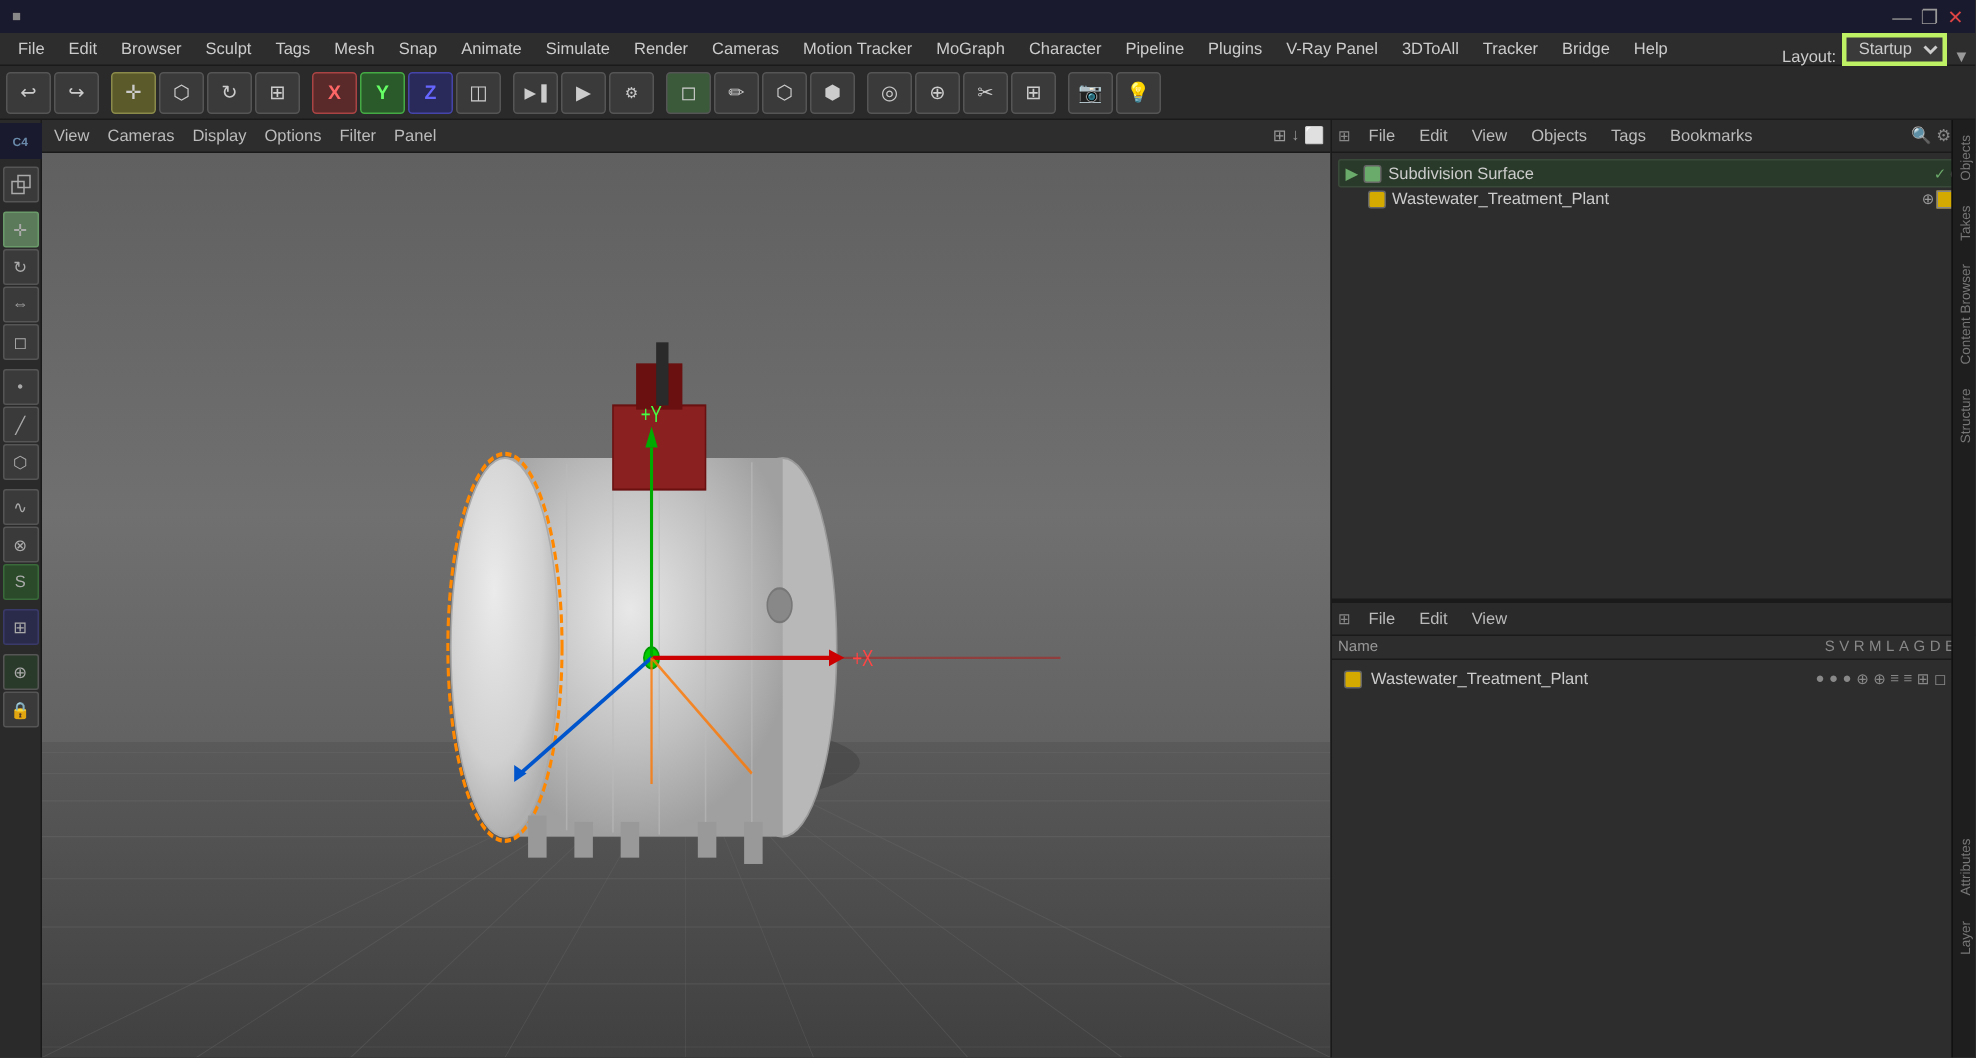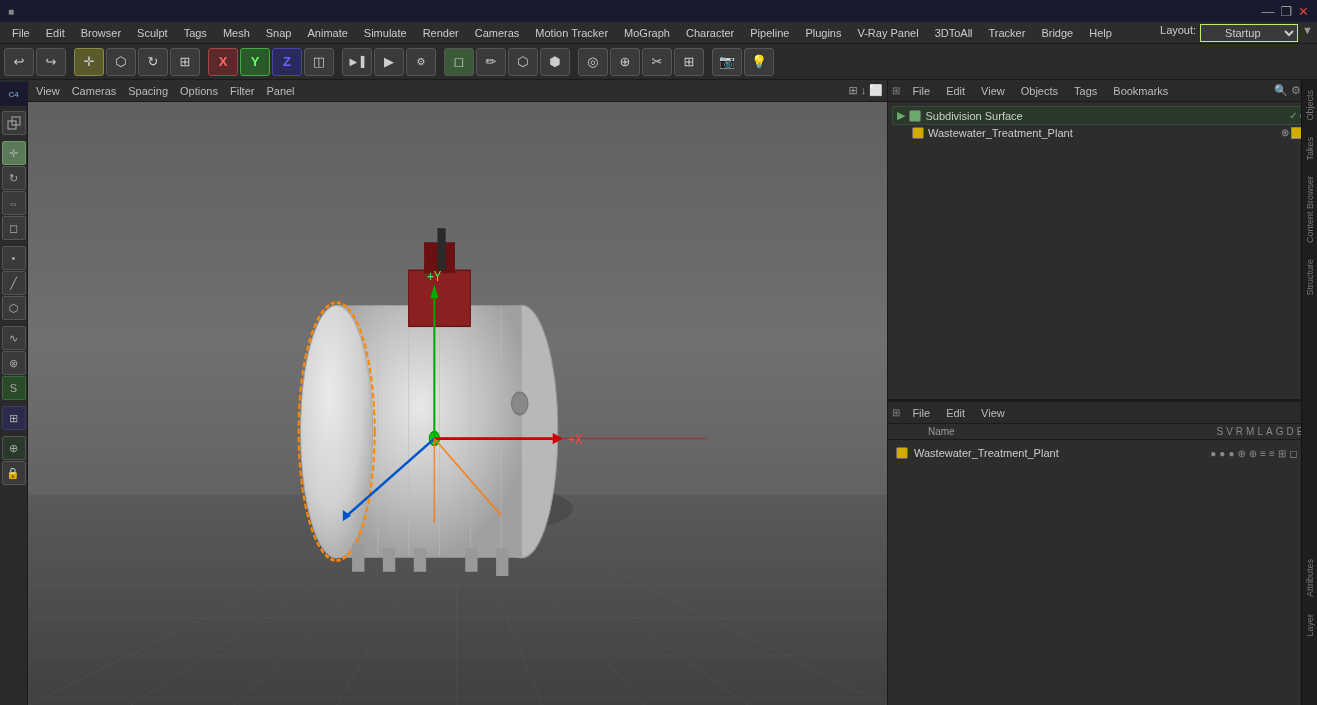--- a/index.html
+++ b/index.html
@@ -31,30 +31,30 @@
     .menu-item {
       padding: 2px 8px;
       cursor: pointer;
       color: #ccc;
       font-size: 11px;
       white-space: nowrap;
     }
     #layout-selector {
       margin-left: auto;
       display: flex;
-      align-items: flex-start;
+      align-items: flex-end;
       gap: 4px;
       color: #ccc;
     }
     #layout-dropdown {
       background: #3a3a3a;
-      border: 1px solid #bef264;
+      border: 3px solid #bef264;
       color: #ccc;
       font-size: 11px;
-      padding: 1px 20px;
+      padding: 1px 4px;
       cursor: pointer;
     }
     
     
     #main-toolbar {
       background: #2a2a2a;
       height: 36px;
       display: flex;
       align-items: center;
       padding: 0 4px;
@@ -227,21 +227,21 @@
     
     
     #bottom-col-headers {
       display: flex;
       align-items: center;
       padding: 2px 4px;
       border-bottom: 1px solid #1a1a1a;
       font-size: 10px;
       color: #999;
     }
-    .col-h { flex: 1; margin-left: 36px; }
+    .col-h { flex: 1; }
     .col-icons { display: flex; gap: 3px; color: #888; font-size: 10px; margin-left: auto; }
     
     
     #right-vtabs {
       width: 16px;
       background: #222;
       border-left: 1px solid #111;
       display: flex;
       flex-direction: column;
       align-items: center;
@@ -374,21 +374,21 @@
     <div class="lt-sep"></div>
     <div class="lt-btn" style="background:#2a3a2a;">⊕</div>
     <div class="lt-btn">🔒</div>
   </div>
 
   <div id="viewport-container">
 
     <div id="viewport-toolbar">
       <span class="vp-menu">View</span>
       <span class="vp-menu">Cameras</span>
-      <span class="vp-menu">Spacing</span>
+      <span class="vp-menu">Display</span>
       <span class="vp-menu">Options</span>
       <span class="vp-menu">Filter</span>
       <span class="vp-menu">Panel</span>
       <div class="vp-icons">
         <span title="Grid">⊞</span>
         <span>↓</span>
         <span>⬜</span>
       </div>
     </div>
 

